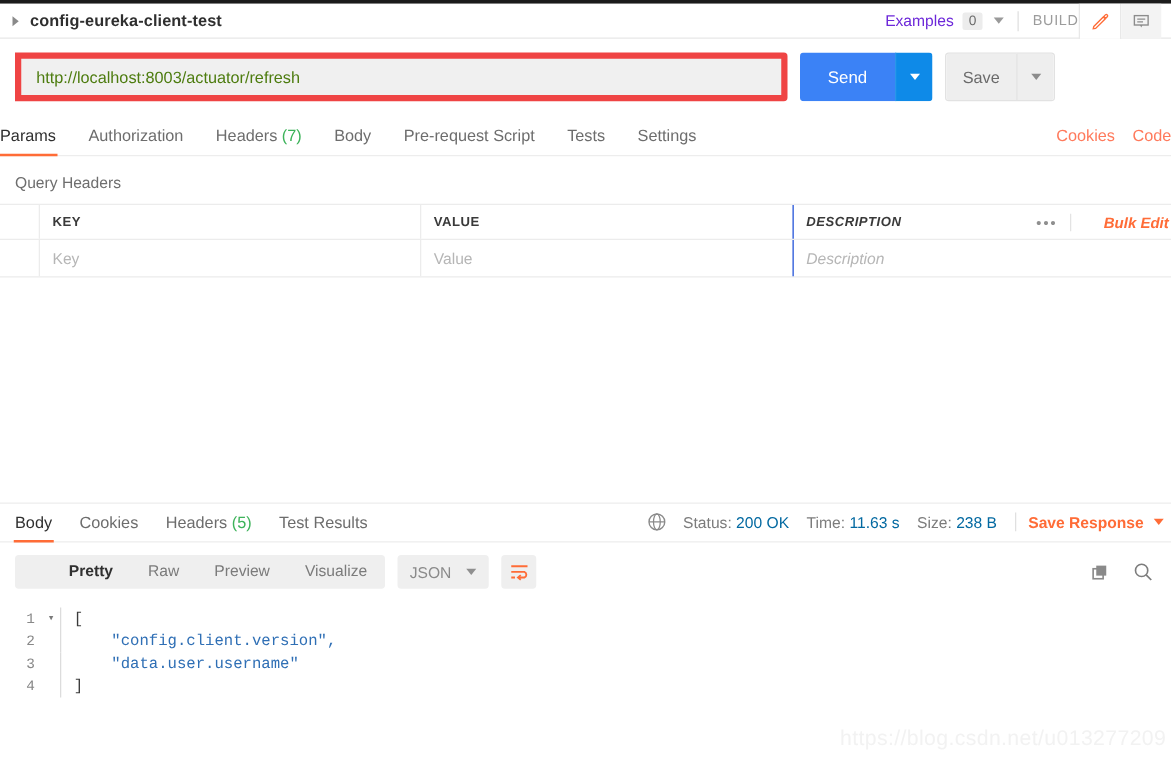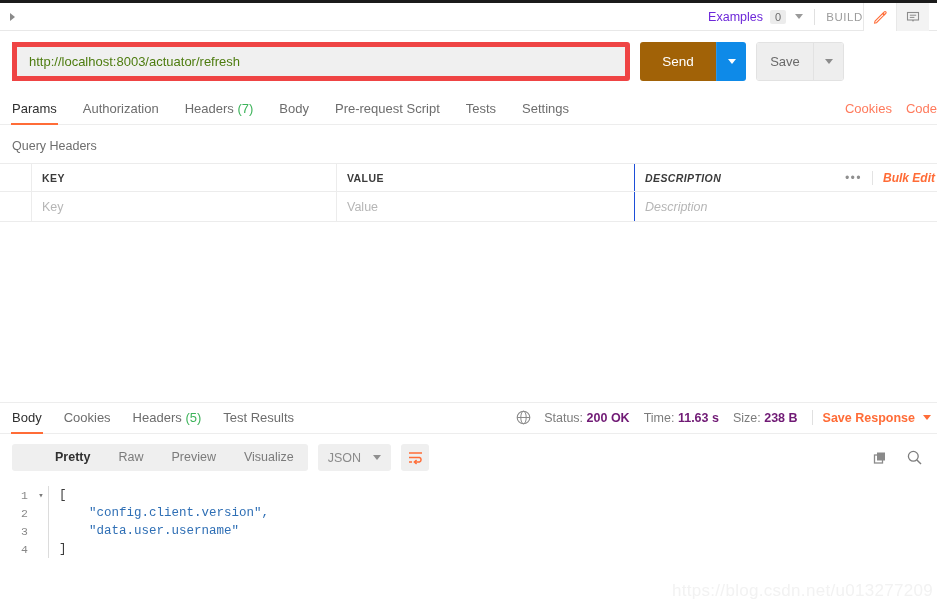--- a/index.html
+++ b/index.html
@@ -91,21 +91,21 @@
     border-radius: 0 3px 3px 0;
     display: flex; align-items: center;
     padding: 0 12px;
     font-size: 13px; color: #4d7c0f;
   }
   .send-wrap {
     display: flex; margin-left: 10px; height: 39px;
     border-radius: 3px; overflow: hidden;
   }
   .send-btn {
-    width: 76px; background: #a16207; color: #fff;
+    width: 76px; background: #3b82f6; color: #fff;
     display: flex; align-items: center; justify-content: center;
     font-size: 13.5px;
     text-align: right;
   }
   .send-caret {
     width: 30px; background: #0e8ae8;
     display: flex; align-items: center; justify-content: center;
     border-left: 1px solid #2a97ea;
   }
   .send-caret .caret-down { border-top-color: #ffffff; margin-left: 0; }
@@ -121,21 +121,20 @@
     width: 30px; background: #eeeeee;
     display: flex; align-items: center; justify-content: center;
     border-left: 1px solid #e2e2e2;
   }
   .save-caret .caret-down { border-top-color: #8c8c8c; margin-left: 0; }
 
   
   .req-tabs {
     display: flex; align-items: flex-end;
     height: 31px;
-    padding-left: 12px;
     border-bottom: 1px solid #ededed;
     position: relative;
   }
   .tab {
     font-size: 13px; color: #6d6d6d;
     padding: 0 0 8px 0;
     margin-right: 26px;
     position: relative;
     white-space: nowrap;
   }
@@ -162,42 +161,42 @@
   .pt-key { width: 305px; border-right: 1px solid #ececec; display: flex; align-items: center; padding-left: 10px; }
   .pt-val { width: 298px; border-right: 1px solid #1d4ed8; display: flex; align-items: center; padding-left: 10px; }
   .pt-desc { flex: 1; display: flex; align-items: center; padding-left: 10px; font-style: italic; }
   .pt-head-txt { font-size: 10.5px; font-weight: bold; color: #3a3a3a; letter-spacing: .4px; }
   .pt-placeholder { font-size: 12.5px; color: #b6b6b6; }
   .pt-actions {
     margin-left: auto; display: flex; align-items: center; height: 100%;
     padding-right: 2px;
   }
   .dots { color: #8f8f8f; letter-spacing: 1.5px; font-size: 12px; padding: 0 10px; }
-  .bulk-edit { color: #ff6c37; font-size: 12px; font-weight: bold; padding-left: 10px; border-left: 1px solid #e3e3e3; }
+  .bulk-edit { color: #ff6c37; font-size: 12px; font-weight: bold; padding-left: 26px; border-left: 1px solid #e3e3e3; }
 
   
   .resp-panel {
     position: absolute; left: 0; right: 0; top: 402px; bottom: 0;
     border-top: 1px solid #ededed;
     background: #fff;
   }
   .resp-tabs {
     display: flex; align-items: flex-end;
     height: 31px; padding-left: 6px;
     border-bottom: 1px solid #ededed;
     position: relative;
   }
   .resp-tabs .tab { margin-right: 22px; }
   .resp-status {
     margin-left: auto; display: flex; align-items: center;
     padding-bottom: 7px; padding-right: 6px; font-size: 12.5px;
   }
   .globe { margin-right: 12px; display: flex; align-items: center; }
   .status-item { color: #7c7c7c; margin-right: 14px; white-space: nowrap; }
-  .status-val { color: #701a75; font-weight: bold; }
+  .status-val { color: #0369a1; font-weight: normal; }
   .status-sep { width: 1px; height: 15px; background: #e0e0e0; margin: 0 10px 0 0; }
   .save-resp { color: #ff6c37; font-weight: bold; }
   .save-resp-caret {
     width: 0; height: 0;
     border-top: 5px solid #ff6c37;
     border-left: 4.5px solid transparent;
     border-right: 4.5px solid transparent;
     margin-left: 8px;
   }
 
@@ -260,20 +259,21 @@
     pointer-events: none;
   }
 </style>
 </head>
 <body>
 
 <div class="top-strip"></div>
 
 <div class="name-bar">
   <span class="caret-right"></span>
+  <span class="req-name">config-eureka-client-test</span>
 
   <div class="name-bar-right">
     <span class="examples-label">Examples</span>
     <span class="examples-count">0</span>
     <span class="caret-down"></span>
     <span class="vsep"></span>
     <span class="build-label">BUILD</span>
     <span class="sq-sep"></span>
     <span class="icon-btn active">
       <svg width="16" height="16" viewBox="0 0 16 16">

